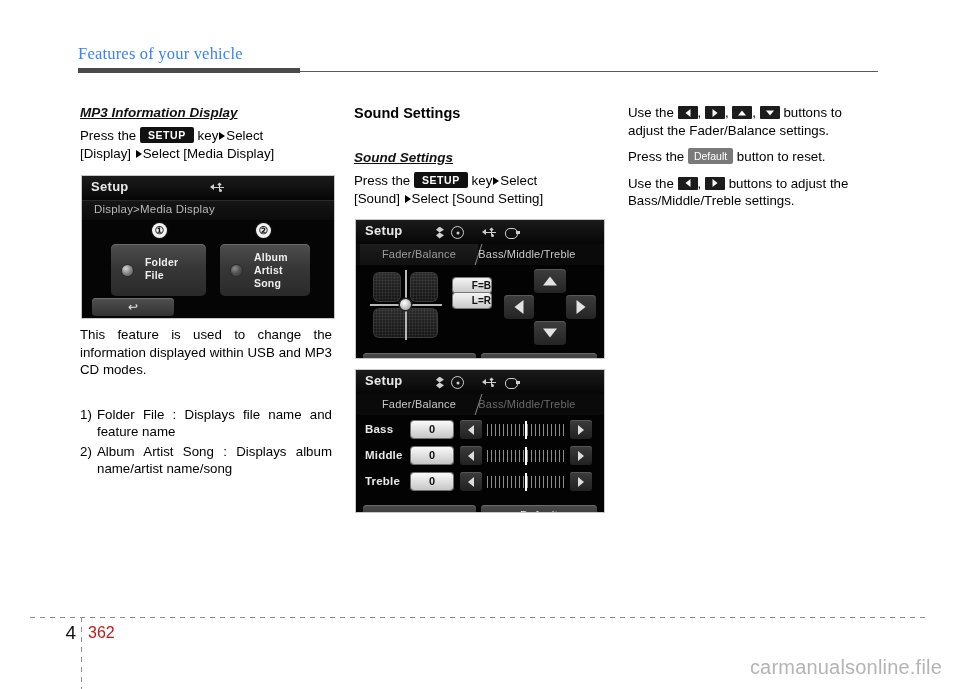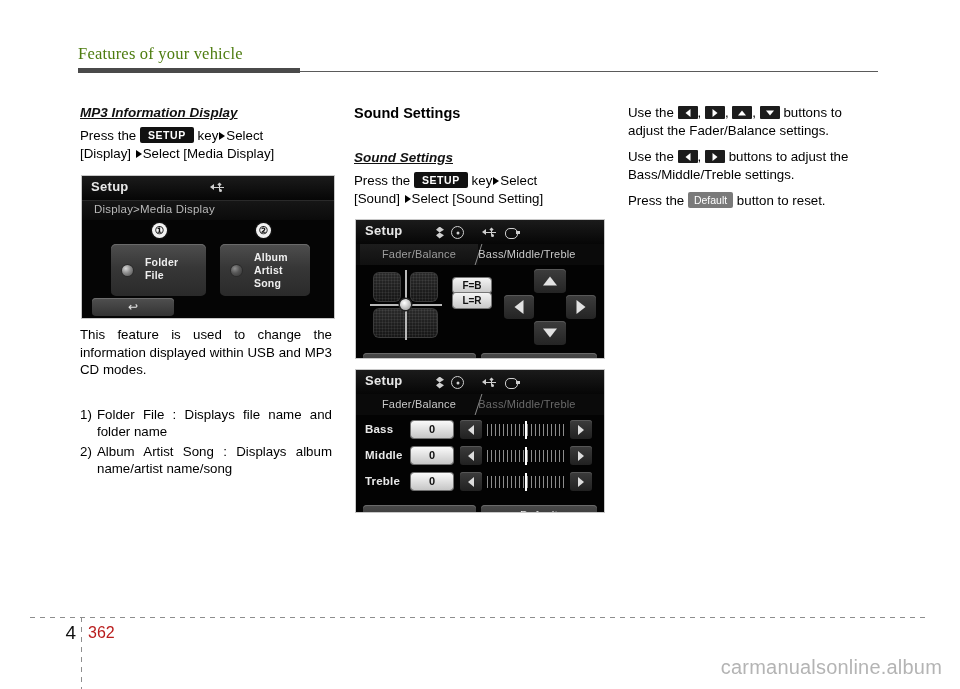--- a/index.html
+++ b/index.html
@@ -19,21 +19,21 @@
   .page-header {
     position: absolute;
     left: 78px;
     top: 44px;
     width: 800px;
     height: 30px;
   }
   .page-header .title {
     font-family: "Liberation Serif", serif;
     font-size: 16.5px;
-    color: #4d7c0f;
+    color: #3b82f6;
     letter-spacing: 0.2px;
     line-height: 20px;
     white-space: nowrap;
   }
   .rule-wrap {
     position: absolute;
     left: 78px;
     top: 68px;
     width: 800px;
     height: 5px;
@@ -372,21 +372,21 @@
     box-shadow: 0 0 0 1.5px #222;
   }
   .eq-chip {
     position: absolute;
     width: 38px; height: 15px;
     border-radius: 3px;
     background: linear-gradient(180deg,#f4f4f4,#c9c9c9);
     color: #111;
     font-size: 10px;
     font-weight: bold;
-    text-align: center;
+    text-align: right;
     line-height: 15px;
     box-shadow: 0 0 0 1px #777;
   }
   #chip-fb { left: 97px; top: 13px; }
   #chip-lr { left: 97px; top: 28px; }
 
   .dpad { position: absolute; left: 148px; top: 2px; width: 92px; height: 80px; }
   .dbtn {
     position: absolute;
     border-radius: 4px;
@@ -527,21 +527,21 @@
 
   <div style="height:155px"></div>
 
   <div class="para">This feature is used to change the information displayed within USB and MP3 CD modes.</div>
 
   <div class="gap-18"></div>
 
   <div class="numlist">
     <div class="numitem">
       <div class="n">1)</div>
-      <div class="t">Folder  File  :  Displays  file  name and folder name</div>
+      <div class="t">Folder  File  :  Displays  file  name and feature name</div>
     </div>
     <div class="numitem">
       <div class="n">2)</div>
       <div class="t">Album   Artist   Song   :   Displays album name/artist name/song</div>
     </div>
   </div>
 </div>
 
 <div class="screen" id="screen-media">
   <div class="scr-topbar">
@@ -720,30 +720,30 @@
   <div class="para noj">
     <span>Use  the</span>
     <span class="btn-chip chip-left"></span>,
     <span class="btn-chip chip-right"></span>,
     <span class="btn-chip chip-up"></span>,
     <span class="btn-chip chip-down"></span>
     <span>buttons  to adjust the Fader/Balance settings.</span>
   </div>
 
   <div class="para noj">
+    <span>Press the</span>
+    <span class="key-default">Default</span>
+    <span>button to reset.</span>
+  </div>
+
+  <div class="para noj">
     <span>Use the</span>
     <span class="btn-chip chip-left"></span>,
     <span class="btn-chip chip-right"></span>
     <span>buttons to adjust the Bass/Middle/Treble settings.</span>
   </div>
-
-  <div class="para noj">
-    <span>Press the</span>
-    <span class="key-default">Default</span>
-    <span>button to reset.</span>
-  </div>
 </div>
 
 <div class="footer-dash"></div>
 <div class="footer-vline"></div>
 <div class="footer-chapter">4</div>
 <div class="footer-page">362</div>
-<div class="watermark">carmanualsonline.album</div>
+<div class="watermark">carmanualsonline.file</div>
 
 </body></html>

